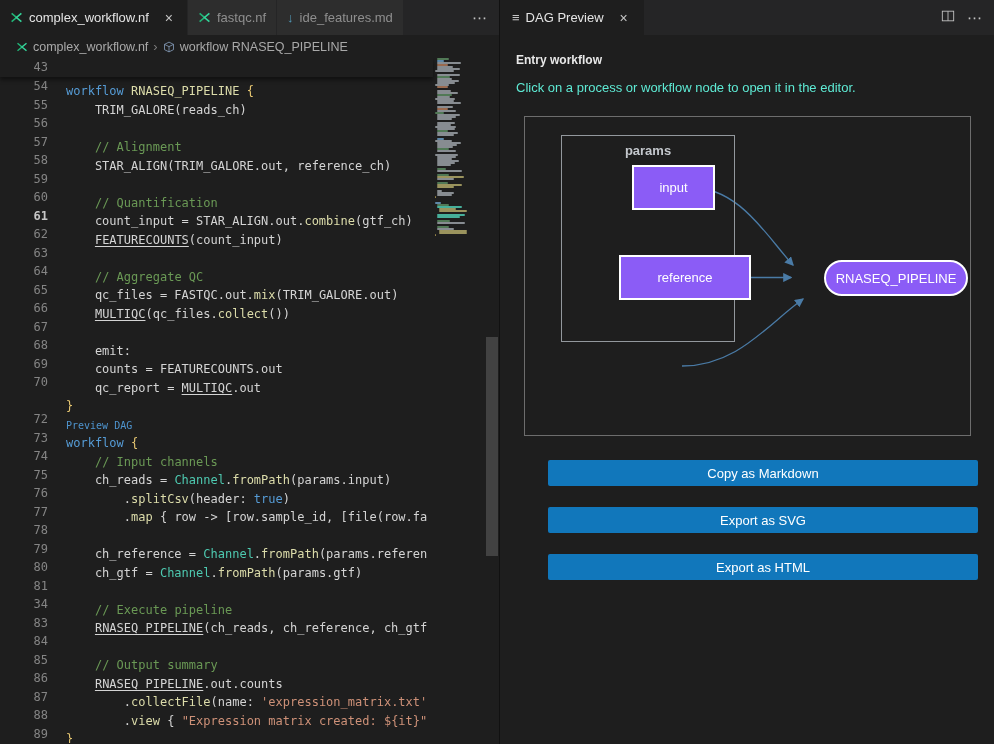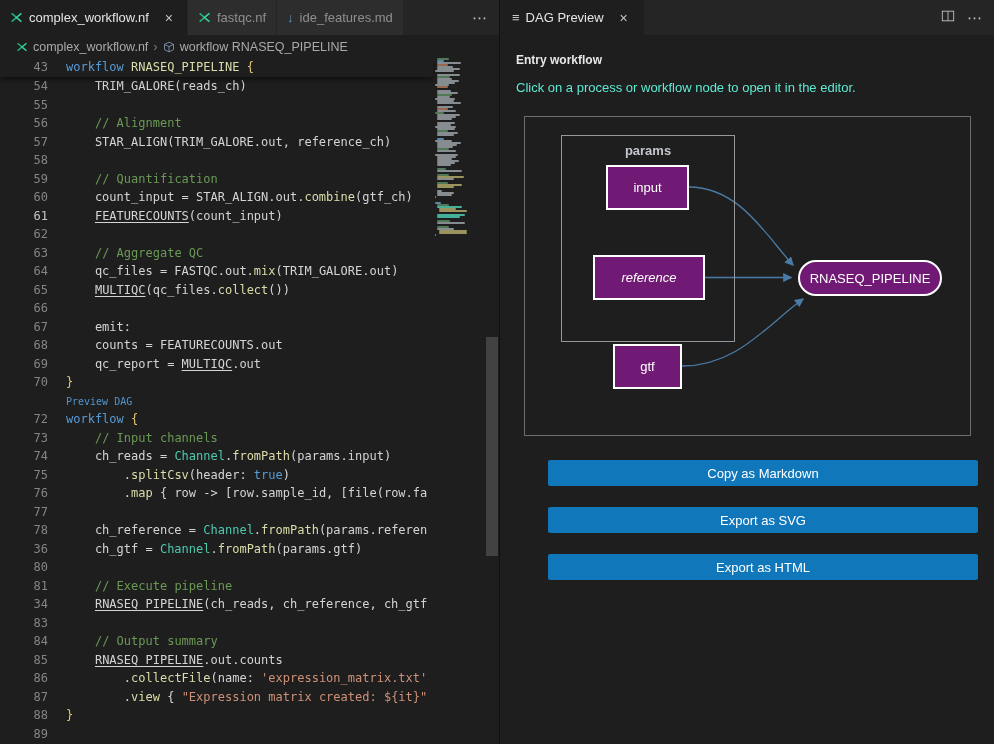--- a/index.html
+++ b/index.html
@@ -24,22 +24,22 @@
                  padding-left:16px; font-size:12.5px; color:#a9a9a9; background:#1e1e1e; }
   .breadcrumbs .bc-seg { cursor:pointer; }
   .breadcrumbs .bc-sep { color:#7c7c7c; font-size:13px; }
   .bc-icon { display:flex; align-items:center; }
 
   .editor { position:relative; flex:1; overflow:hidden; background:#1e1e1e;
             font-family:"DejaVu Sans Mono", monospace; font-size:12px; }
   .code-lines { position:absolute; top:19px; left:0; right:66px; overflow:hidden; }
   .code-line { display:flex; height:18.5px; line-height:18.5px; white-space:pre; }
   .gutter { width:66px; flex:none; text-align:right; padding-right:18px; color:#858585; }
-  .code-line.current .gutter { color:#c6c6c6; }
-  .line-content { position:relative; flex:1; }
+  .code-line.current .gutter { color:#c6c6c6;font-weight:bold; }
+  .line-content { position:relative; flex:1;margin-top:24px; }
   .indent-hl { position:absolute; left:0; top:0; height:100%; background:#373737; }
   .line-content > span { position:relative; }
   .tk-pl{color:#d4d4d4} .tk-kw{color:#569cd6} .tk-cm{color:#6a9955} .tk-ty{color:#4ec9b0}
   .tk-fn{color:#dcdcaa} .tk-st{color:#ce9178} .tk-br{color:#e8c872}
   .u{ text-decoration:underline; text-underline-offset:2px; }
   .codelens { font-size:10px; color:#4e94ce; cursor:pointer; }
 
   .sticky { position:absolute; top:0; left:0; right:66px; height:19px; background:#1e1e1e;
             box-shadow:0 3px 4px rgba(0,0,0,.45); z-index:5; }
   .sticky .code-line { height:19px; line-height:19px; }
@@ -61,24 +61,24 @@
   .panel-title { font-size:12px; font-weight:700; color:#e8e8e8; margin:6px 0 0 0; }
   .panel-sub { font-size:13px; color:#5eead4; margin-top:13px; }
 
   .dag { position:relative; width:447px; height:320px; border:1px solid #6d6d6d; margin:21px 0 0 8px; }
   .dag svg.edges { position:absolute; inset:0; }
   .edge-path { stroke:var(--edge); fill:none; stroke-width:1.3px; }
   .arrow-head { fill:var(--edge); }
   .param-group { position:absolute; left:36px; top:18px; width:174px; height:207px; border:1px solid #93989d; }
   .param-label { position:absolute; top:7px; left:0; width:100%; text-align:center;
                  font-size:13px; font-weight:700; color:#c3c7cc; }
-  .node { position:absolute; border:2px solid #ffffff; background:#701a75; color:#ffffff;
-          display:flex; align-items:center; justify-content:center; font-size:13px; cursor:pointer; }
+  .node { position:absolute; border:2px solid #ffffff; background:#8b5cf6; color:#ffffff;
+          display:flex; align-items:center; justify-content:center; font-size:13px; cursor:pointer;margin-left:26px; }
   .n-input { left:81px; top:48px; width:83px; height:45px; }
-  .n-ref   { left:68px; top:138px; width:112px; height:45px;font-style:italic; }
+  .n-ref   { left:68px; top:138px; width:132px; height:45px; }
   .n-gtf   { left:88px; top:227px; width:69px; height:45px; }
   .pill    { left:273px; top:143px; width:144px; height:36px; border-radius:18px; }
 
   .btn-row { display:flex; gap:21px; margin-top:24px; padding-left:32px;flex-direction:column; }
   .btn { background:var(--accent); color:#ffffff; border:none; border-radius:2px;
          font-family:"Liberation Sans", sans-serif; font-size:13px; padding:6px 12px;
          height:26px; cursor:pointer; white-space:nowrap; }
 </style>
 </head>
 <body>
@@ -153,21 +153,21 @@
           <div class="code-line"><span class="gutter">69</span><span class="line-content"><span class="indent-hl" style="width: 28.88px;"></span><span class="tk-pl">    qc_report = </span><span class="tk-pl u">MULTIQC</span><span class="tk-pl">.out</span></span></div>
           <div class="code-line"><span class="gutter">70</span><span class="line-content"><span class="tk-br">}</span></span></div>
           <div class="code-line"><span class="gutter"></span><span class="line-content"><span class="codelens">Preview DAG</span></span></div>
           <div class="code-line"><span class="gutter">72</span><span class="line-content"><span class="tk-kw">workflow </span><span class="tk-br">{</span></span></div>
           <div class="code-line"><span class="gutter">73</span><span class="line-content"><span class="indent-hl" style="width: 28.88px;"></span><span class="tk-pl">    </span><span class="tk-cm">// Input channels</span></span></div>
           <div class="code-line"><span class="gutter">74</span><span class="line-content"><span class="indent-hl" style="width: 28.88px;"></span><span class="tk-pl">    ch_reads = </span><span class="tk-ty">Channel</span><span class="tk-pl">.</span><span class="tk-fn">fromPath</span><span class="tk-pl">(params.input)</span></span></div>
           <div class="code-line"><span class="gutter">75</span><span class="line-content"><span class="indent-hl" style="width: 57.76px;"></span><span class="tk-pl">        .</span><span class="tk-fn">splitCsv</span><span class="tk-pl">(header: </span><span class="tk-kw">true</span><span class="tk-pl">)</span></span></div>
           <div class="code-line"><span class="gutter">76</span><span class="line-content"><span class="indent-hl" style="width: 57.76px;"></span><span class="tk-pl">        .</span><span class="tk-fn">map</span><span class="tk-pl"> { row -&gt; [row.sample_id, [file(row.fa</span></span></div>
           <div class="code-line"><span class="gutter">77</span><span class="line-content"></span></div>
           <div class="code-line"><span class="gutter">78</span><span class="line-content"><span class="indent-hl" style="width: 28.88px;"></span><span class="tk-pl">    ch_reference = </span><span class="tk-ty">Channel</span><span class="tk-pl">.</span><span class="tk-fn">fromPath</span><span class="tk-pl">(params.referen</span></span></div>
-          <div class="code-line"><span class="gutter">36</span><span class="line-content"><span class="indent-hl" style="width: 28.88px;"></span><span class="tk-pl">    ch_gtf = </span><span class="tk-ty">Channel</span><span class="tk-pl">.</span><span class="tk-fn">fromPath</span><span class="tk-pl">(params.gtf)</span></span></div>
+          <div class="code-line"><span class="gutter">79</span><span class="line-content"><span class="indent-hl" style="width: 28.88px;"></span><span class="tk-pl">    ch_gtf = </span><span class="tk-ty">Channel</span><span class="tk-pl">.</span><span class="tk-fn">fromPath</span><span class="tk-pl">(params.gtf)</span></span></div>
           <div class="code-line"><span class="gutter">80</span><span class="line-content"></span></div>
           <div class="code-line"><span class="gutter">81</span><span class="line-content"><span class="indent-hl" style="width: 28.88px;"></span><span class="tk-pl">    </span><span class="tk-cm">// Execute pipeline</span></span></div>
           <div class="code-line"><span class="gutter">34</span><span class="line-content"><span class="indent-hl" style="width: 28.88px;"></span><span class="tk-pl">    </span><span class="tk-pl u">RNASEQ_PIPELINE</span><span class="tk-pl">(ch_reads, ch_reference, ch_gtf</span></span></div>
           <div class="code-line"><span class="gutter">83</span><span class="line-content"></span></div>
           <div class="code-line"><span class="gutter">84</span><span class="line-content"><span class="indent-hl" style="width: 28.88px;"></span><span class="tk-pl">    </span><span class="tk-cm">// Output summary</span></span></div>
           <div class="code-line"><span class="gutter">85</span><span class="line-content"><span class="indent-hl" style="width: 28.88px;"></span><span class="tk-pl">    </span><span class="tk-pl u">RNASEQ_PIPELINE</span><span class="tk-pl">.out.counts</span></span></div>
           <div class="code-line"><span class="gutter">86</span><span class="line-content"><span class="indent-hl" style="width: 57.76px;"></span><span class="tk-pl">        .</span><span class="tk-fn">collectFile</span><span class="tk-pl">(name: </span><span class="tk-st">'expression_matrix.txt'</span></span></div>
           <div class="code-line"><span class="gutter">87</span><span class="line-content"><span class="indent-hl" style="width: 57.76px;"></span><span class="tk-pl">        .</span><span class="tk-fn">view</span><span class="tk-pl"> { </span><span class="tk-st">"Expression matrix created: ${it}"</span></span></div>
           <div class="code-line"><span class="gutter">88</span><span class="line-content"><span class="tk-br">}</span></span></div>
           <div class="code-line"><span class="gutter">89</span><span class="line-content"></span></div>
@@ -452,21 +452,20 @@
           </defs>
           <path class="edge-path" d="M164,70 C215,70 242,120 268,148" marker-end="url(#arrow)"></path>
           <path class="edge-path" d="M178,160.5 C208,160.5 238,160.5 266,160.5" marker-end="url(#arrow)"></path>
           <path class="edge-path" d="M157,249 C212,249 242,208 278,182" marker-end="url(#arrow)"></path>
         </svg>
         <div class="param-group">
           <div class="param-label">params</div>
         </div>
         <div class="node n-input">input</div>
         <div class="node n-ref">reference</div>
-        <div class="node n-gtf">gtf</div>
         <div class="node pill">RNASEQ_PIPELINE</div>
       </div>
 
       <div class="btn-row">
         <button class="btn">Copy as Markdown</button>
         <button class="btn">Export as SVG</button>
         <button class="btn">Export as HTML</button>
       </div>
     </div>
   </div>

